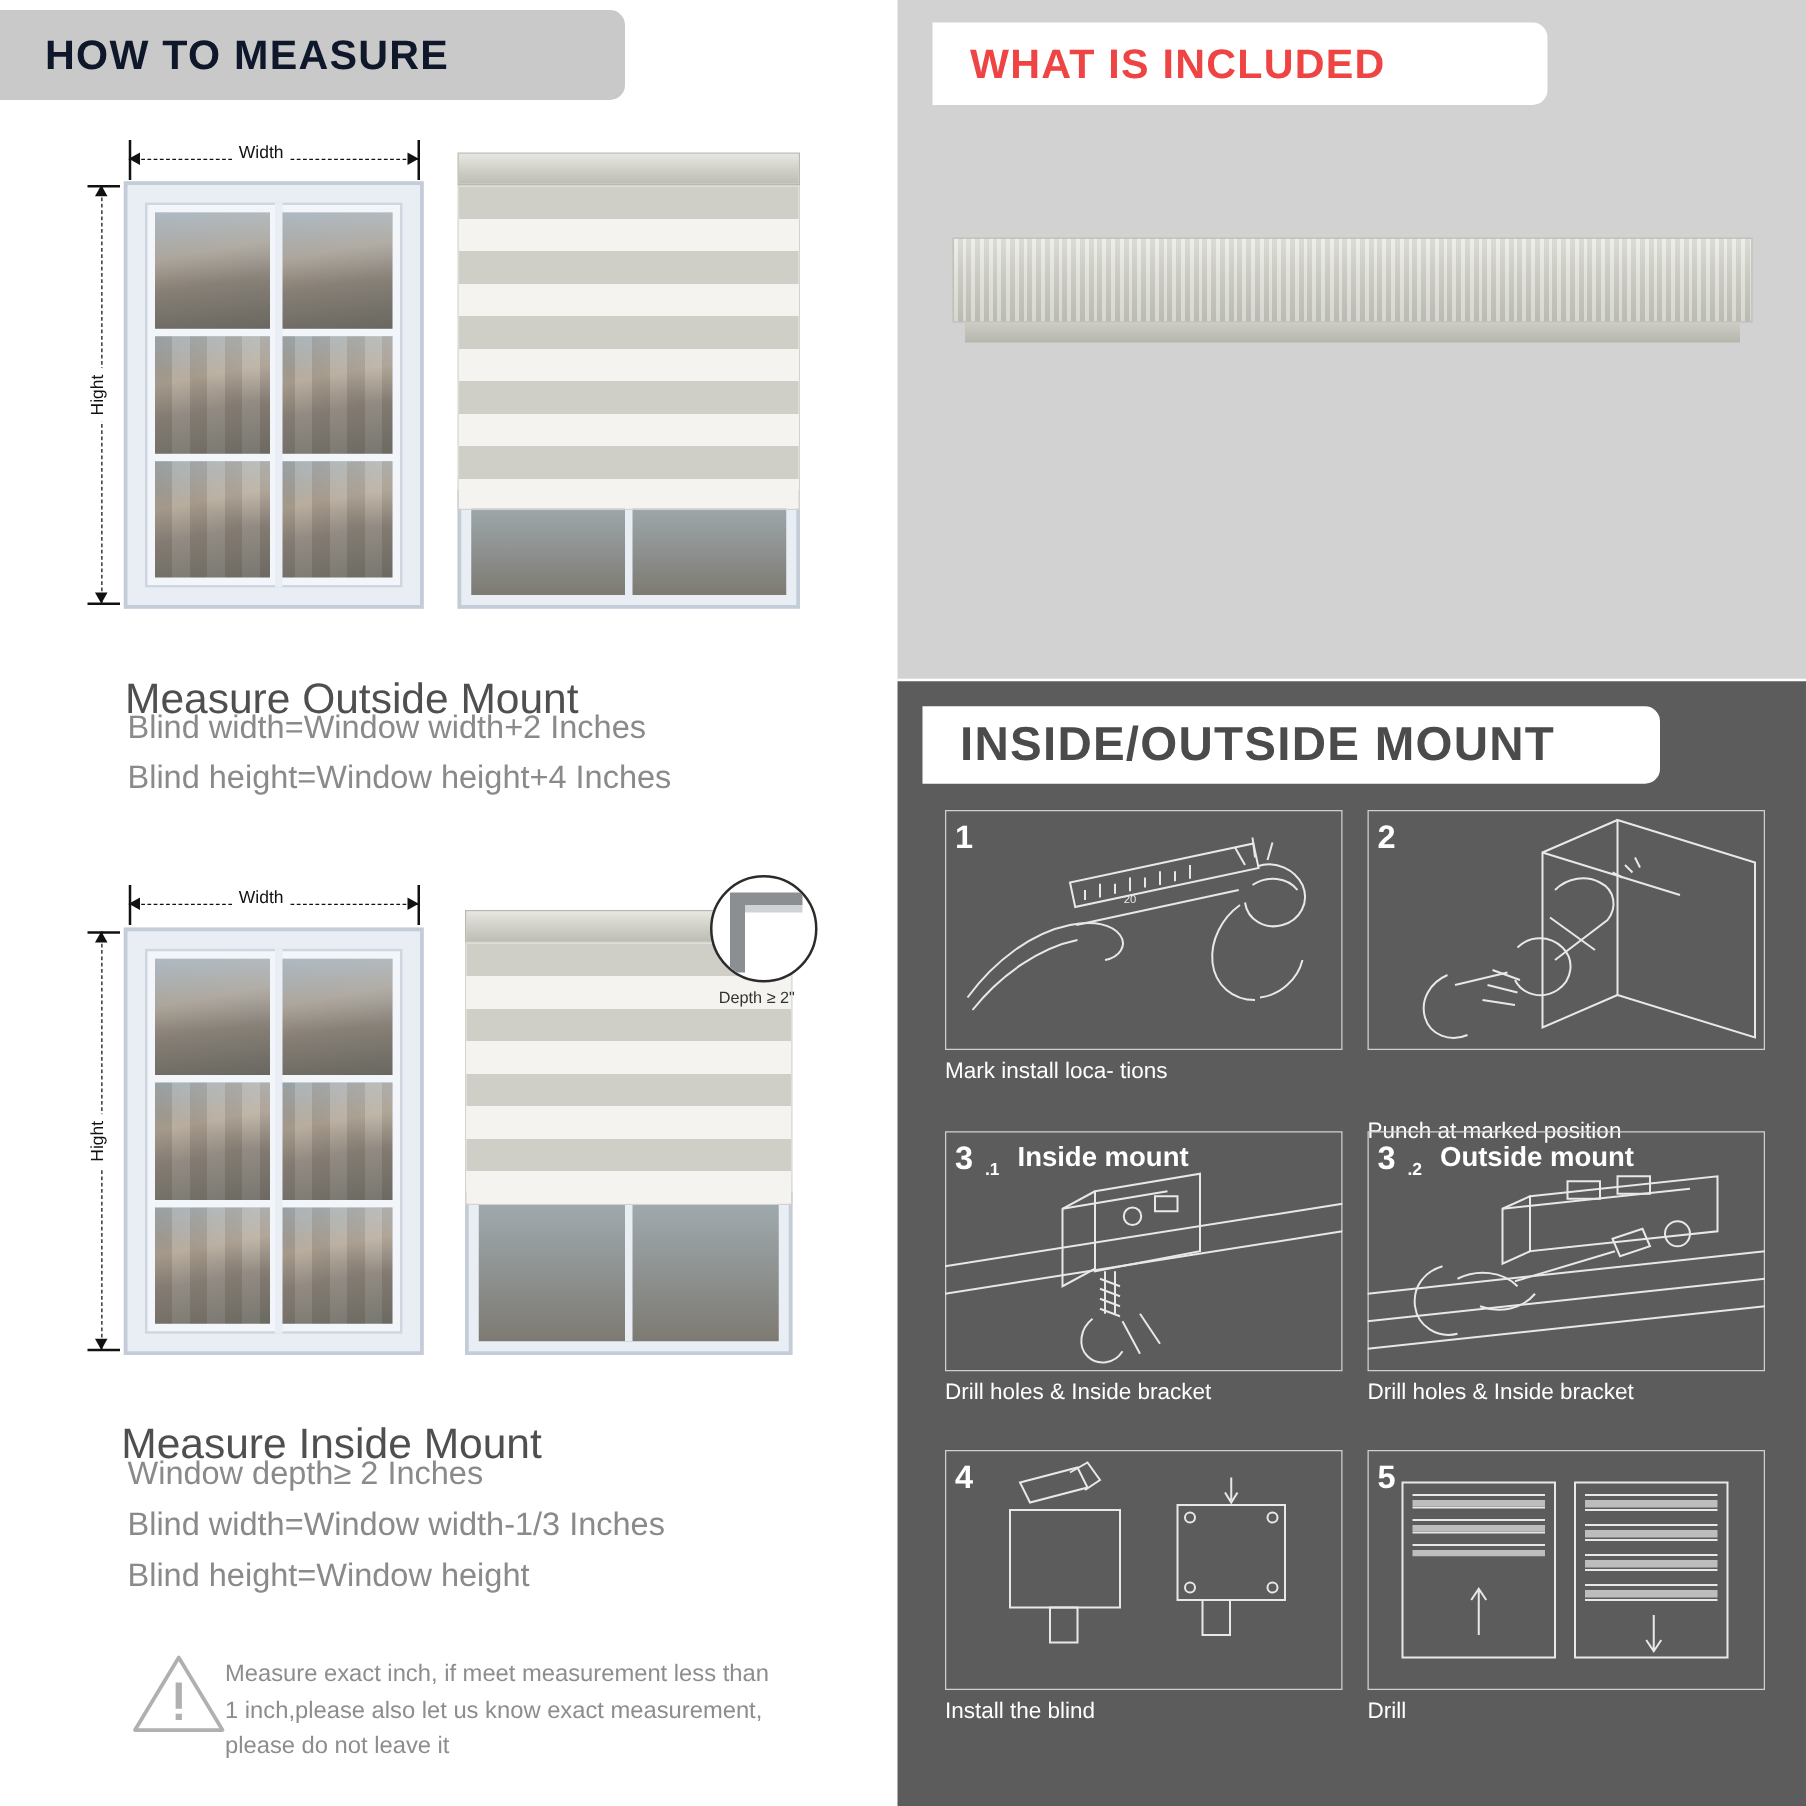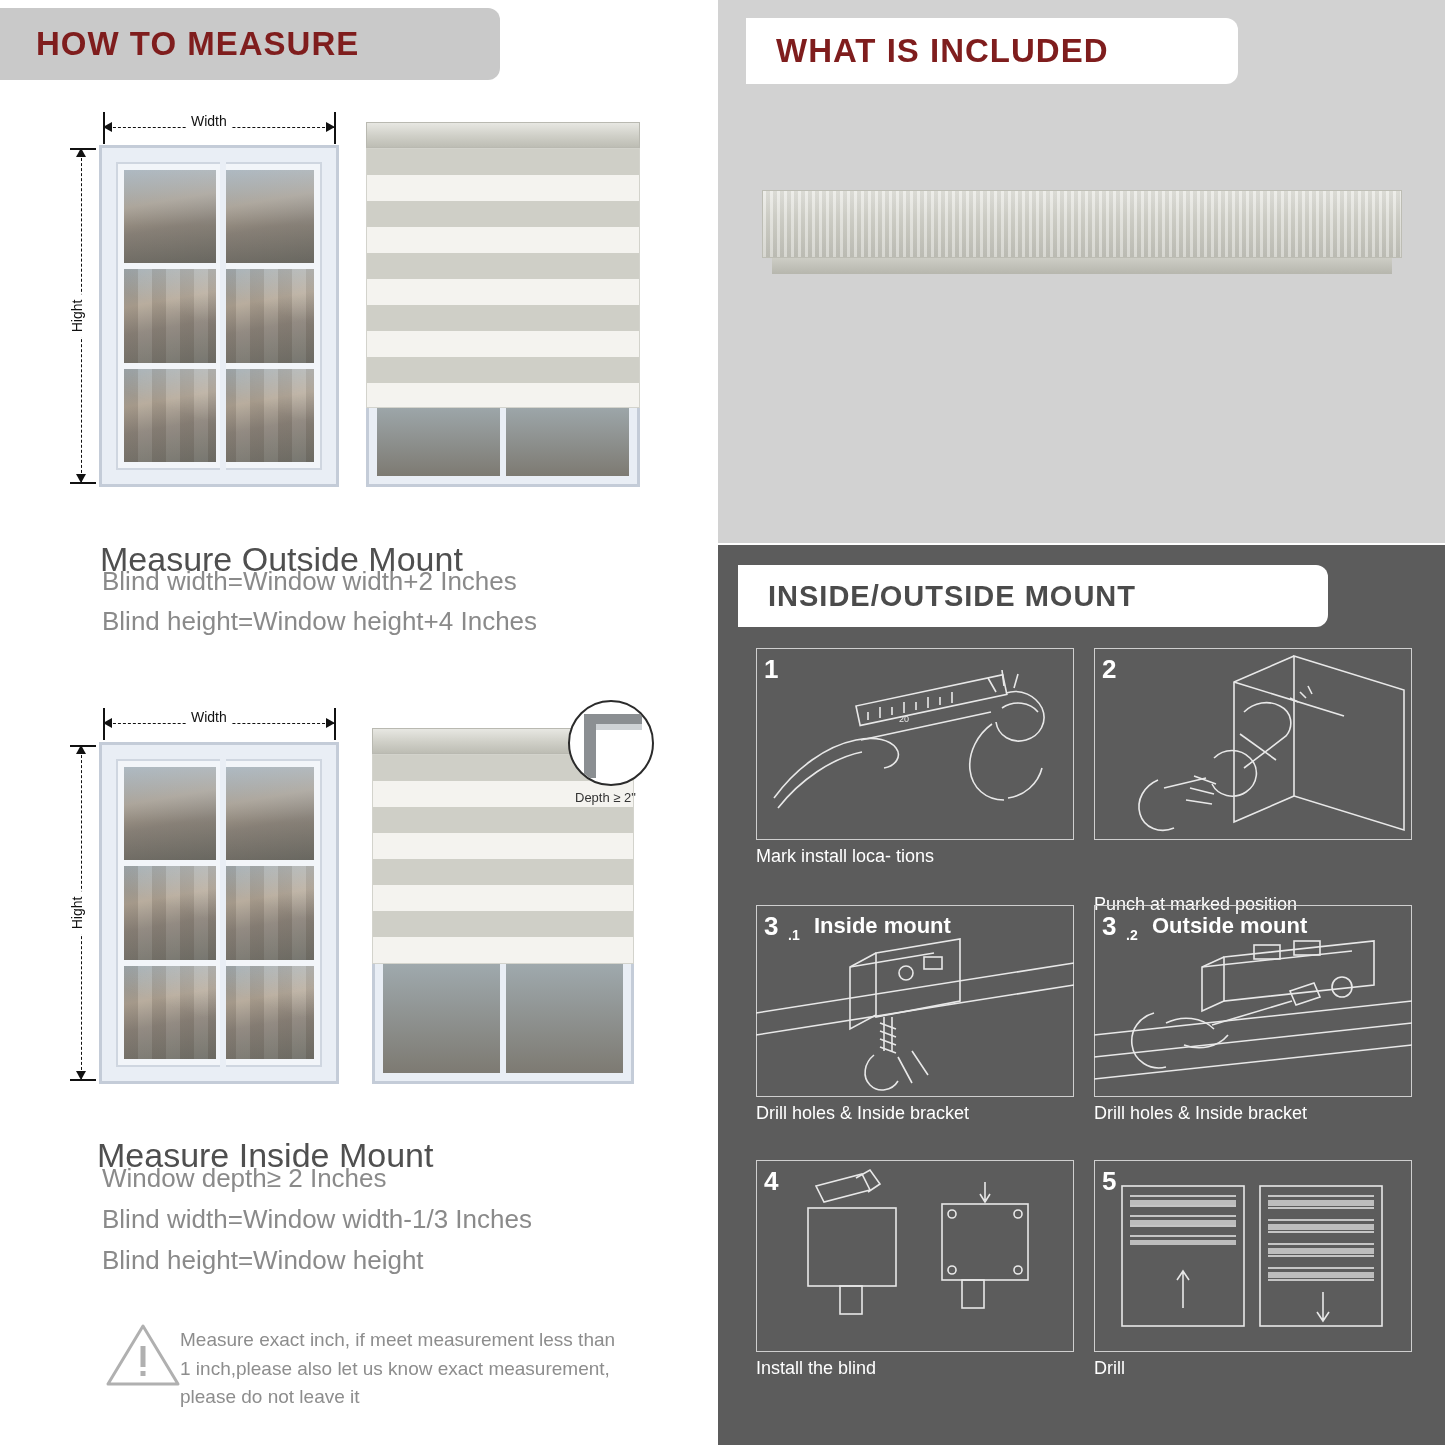--- a/index.html
+++ b/index.html
@@ -15,21 +15,21 @@
   
   .left { position:absolute; left:0; top:0; width:710px; height:1445px; background:#fff; }
 
   .hdr-measure {
     position:absolute; left:0; top:8px; width:500px; height:72px;
     background:#c9c9c9;
     border-top-right-radius:12px; border-bottom-right-radius:12px;
     display:flex; align-items:center; padding-left:36px;
   }
   .hdr-measure span {
-    color:#7f1d1d; font-size:33px; font-weight:bold; letter-spacing:1px;
+    color:#0f172a; font-size:33px; font-weight:bold; letter-spacing:1px;
   }
 
   .win-outer {
     position:absolute;
     background:#e9eef5;
     border:3px solid #c4ccd8;
   }
   .pane-grid {
     position:absolute; display:grid; gap:6px;
   }
@@ -109,21 +109,21 @@
   
   .right-top {
     position:absolute; left:718px; top:0; width:727px; height:545px;
     background:#d2d2d2;
   }
   .hdr-included {
     position:absolute; left:28px; top:18px; width:492px; height:66px;
     background:#ffffff; border-top-right-radius:12px; border-bottom-right-radius:12px;
     display:flex; align-items:center; padding-left:30px;
   }
-  .hdr-included span { color:#7f1d1d; font-size:33px; font-weight:bold; letter-spacing:1px; }
+  .hdr-included span { color:#ef4444; font-size:33px; font-weight:bold; letter-spacing:1px; }
 
   .inc-title {
     position:absolute; left:0; right:0; top:136px; text-align:center;
     font-size:27px; color:#5d5d5d; font-weight:bold;
   }
   .inc-blind {
     position:absolute; left:44px; top:190px; width:640px; height:90px;
   }
   .inc-blind .bar {
     position:absolute; left:0; top:0; width:100%; height:68px;
@@ -183,21 +183,21 @@
   
   .right-bot {
     position:absolute; left:718px; top:545px; width:727px; height:900px;
     background:#5c5c5c;
   }
   .hdr-mount {
     position:absolute; left:20px; top:20px; width:590px; height:62px;
     background:#ffffff; border-top-right-radius:12px; border-bottom-right-radius:12px;
     display:flex; align-items:center; padding-left:30px;
   }
-  .hdr-mount span { color:#4b4b4b; font-size:29px; font-weight:bold; letter-spacing:1px; }
+  .hdr-mount span { color:#4b4b4b; font-size:38px; font-weight:bold; letter-spacing:1px; }
 
   .step { position:absolute; }
   .step-box {
     position:absolute; left:0; top:0; width:100%; height:100%;
     border:1px solid #cfcfcf;
   }
   .step-num {
     position:absolute; left:8px; top:6px; color:#ffffff; font-size:26px; font-weight:bold;
   }
   .step-sub { position:absolute; color:#fff; font-size:14px; font-weight:bold; }

